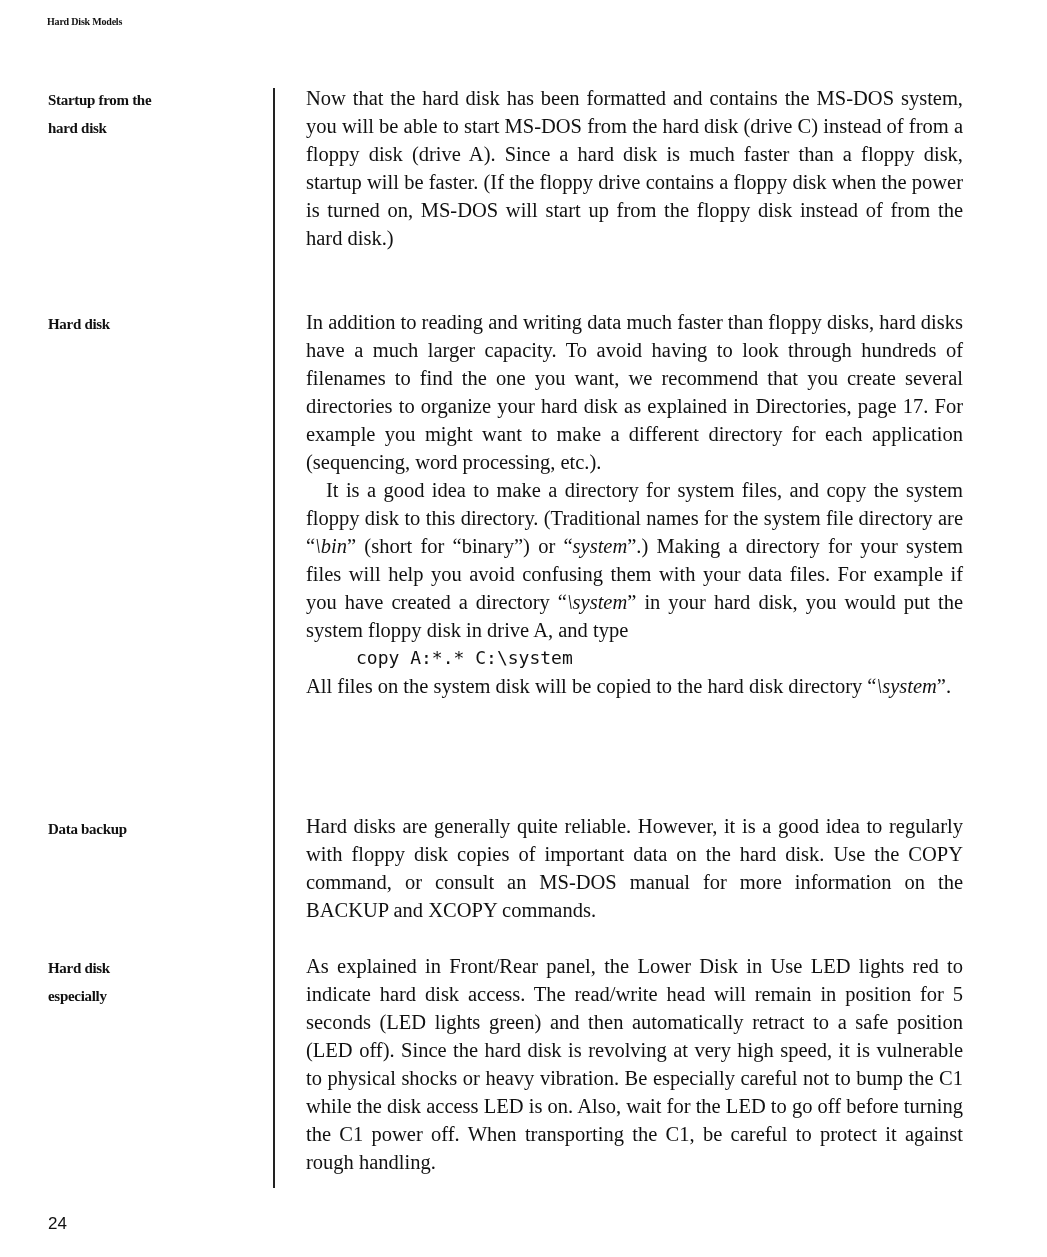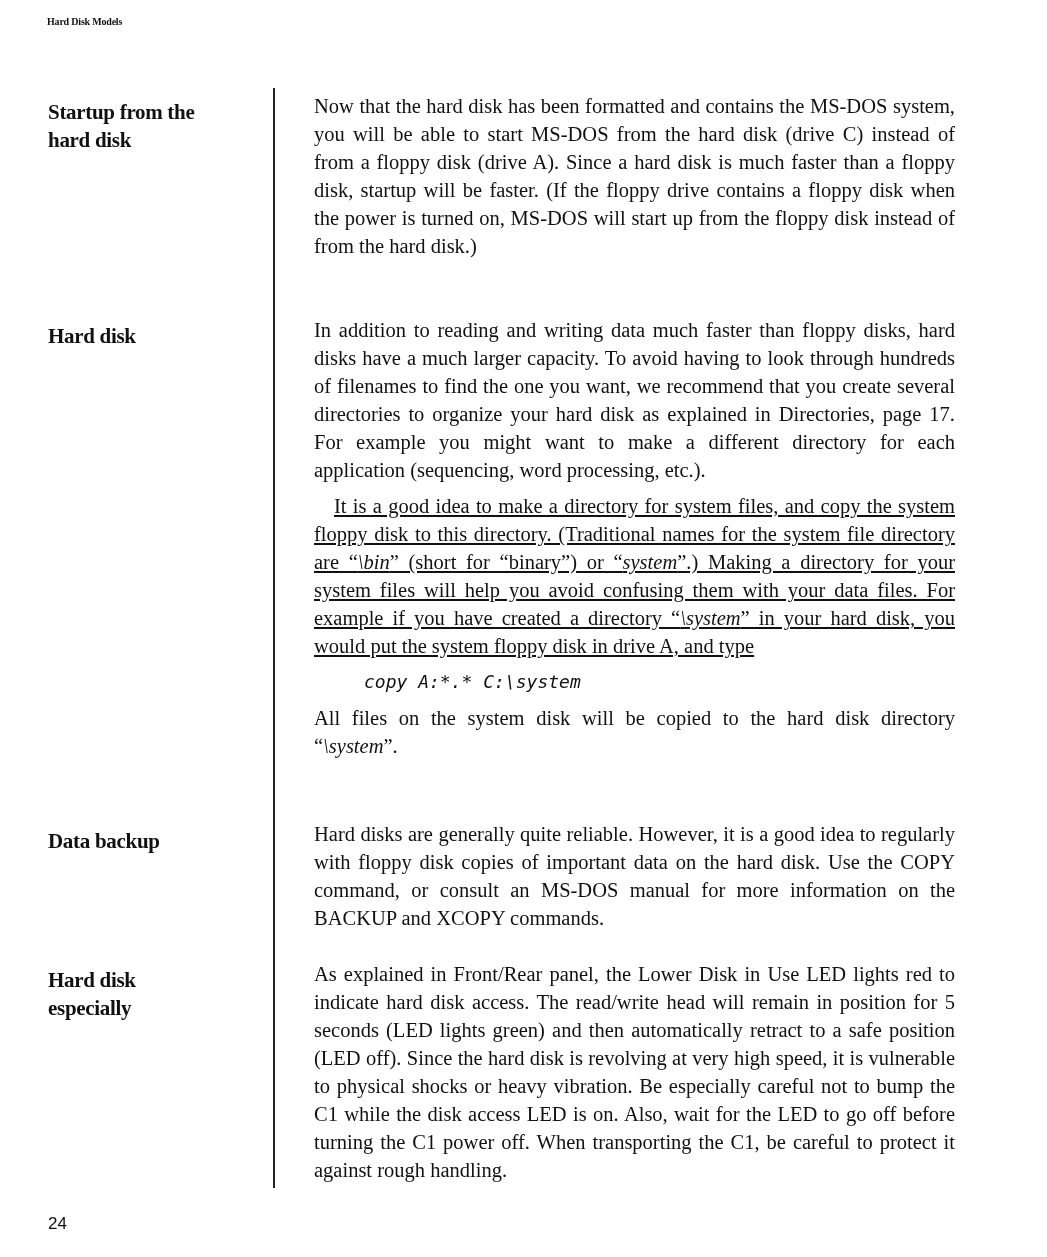--- a/index.html
+++ b/index.html
@@ -6,35 +6,33 @@
     body { width: 1047px; height: 1257px; position: relative; overflow: hidden; color: #111; }
     .running-head {
       position: absolute; left: 47px; top: 16px;
       font-family: "Liberation Serif", serif; font-weight: bold; font-size: 10px; letter-spacing: -0.2px;
     }
     .rule {
       position: absolute; left: 273px; top: 88px; width: 2px; height: 1100px; background: #222;
     }
     .side-head {
       position: absolute; left: 48px; width: 210px;
-      font-family: "Liberation Serif", serif; font-weight: bold; font-size: 21px; line-height: 28px;
+      font-family: "Liberation Serif", serif; font-weight: bold; font-size: 15px; line-height: 28px;
       letter-spacing: -0.3px;
-      margin-top: 12px;
     }
     .body-block {
       position: absolute; left: 306px; width: 657px;
       font-family: "Liberation Serif", serif; font-size: 20.5px; line-height: 28px;
       text-align: justify; text-align-last: left;
     }
-    .body-block p { margin: 8px; }
-    .indent { text-indent: 20px; text-decoration: underline; }
+    .body-block p { margin: 0; }
+    .indent { text-indent: 20px; }
     .code {
       font-family: "DejaVu Sans Mono", monospace; font-size: 18px; padding-left: 50px; line-height: 28px;
       text-align: center;
-      font-style: italic;
     }
     .page-number {
       position: absolute; left: 48px; top: 1214px;
       font-family: "Liberation Sans", sans-serif; font-size: 17px;
     }
     i { font-style: italic; }
   </style>
 </head>
 <body>
 

